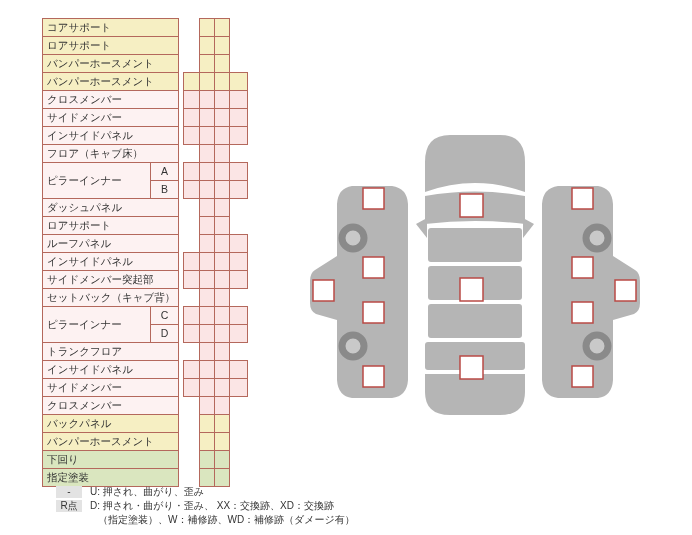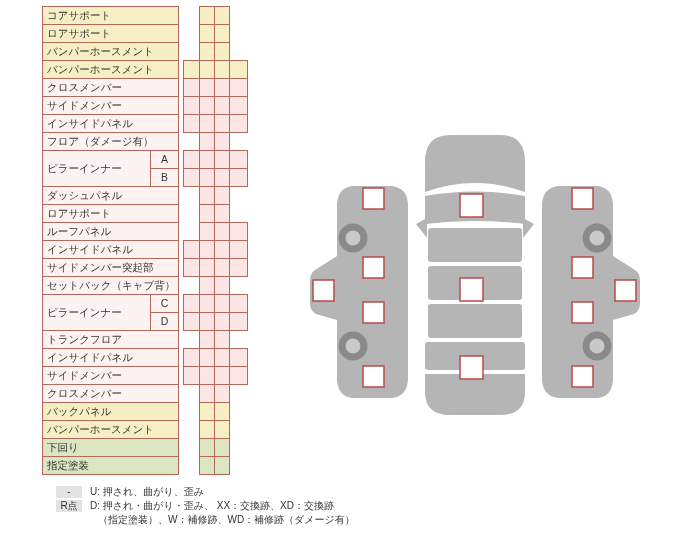--- a/index.html
+++ b/index.html
@@ -2,21 +2,21 @@
 <html style="--border: #b4685c; --yellow: #f6efc3; --pinkLabel: #fdf2f2; --pinkCell: #fbe5e5; --green: #dae6bf; --carGray: #b5b5b5; --wheelDark: #8a8a8a; --wheelLight: #c9c9c9; --markerBorder: #b94a45; --chipBg: #e3e3e3;"><head>
 <meta charset="utf-8">
 <style>
   html,body{margin:0;padding:0;background:#fff;}
   .screen{
     position:relative;width:692px;height:535px;background:#ffffff;
     font-family:"Liberation Sans",sans-serif;color:#333;overflow:hidden;
   }
   
   .parts-table{
-    position:absolute;left:42px;top:6px;
+    position:absolute;left:42px;top:18px;
     border-collapse:collapse;table-layout:fixed;
   }
   .parts-table tr{height:18px;}
   .parts-table td{
     height:18px;padding:0;font-size:10.5px;line-height:17px;
     box-sizing:border-box;white-space:nowrap;overflow:hidden;
   }
   .parts-table td.label{border:1px solid var(--border);padding-left:4px;}
   .parts-table td.sub{border:1px solid var(--border);text-align:center;}
   .parts-table td.gap{border:none;background:transparent;}
@@ -106,21 +106,21 @@
         </tr>
         <tr>
           <td class="label bg-pink-label" colspan="2">インサイドパネル</td>
           <td class="gap"></td>
           <td class="cell bg-pink"></td>
           <td class="cell bg-pink"></td>
           <td class="cell bg-pink"></td>
           <td class="cell bg-pink"></td>
         </tr>
         <tr>
-          <td class="label bg-pink-label" colspan="2">フロア（ダメージ有）</td>
+          <td class="label bg-pink-label" colspan="2">フロア（キャブ床）</td>
           <td class="gap"></td>
           <td class="empty"></td>
           <td class="cell bg-pink"></td>
           <td class="cell bg-pink"></td>
           <td class="empty"></td>
         </tr>
         <tr>
           <td class="label bg-pink-label" rowspan="2">ピラーインナー</td>
           <td class="sub bg-pink-label">A</td>
           <td class="gap"></td>

